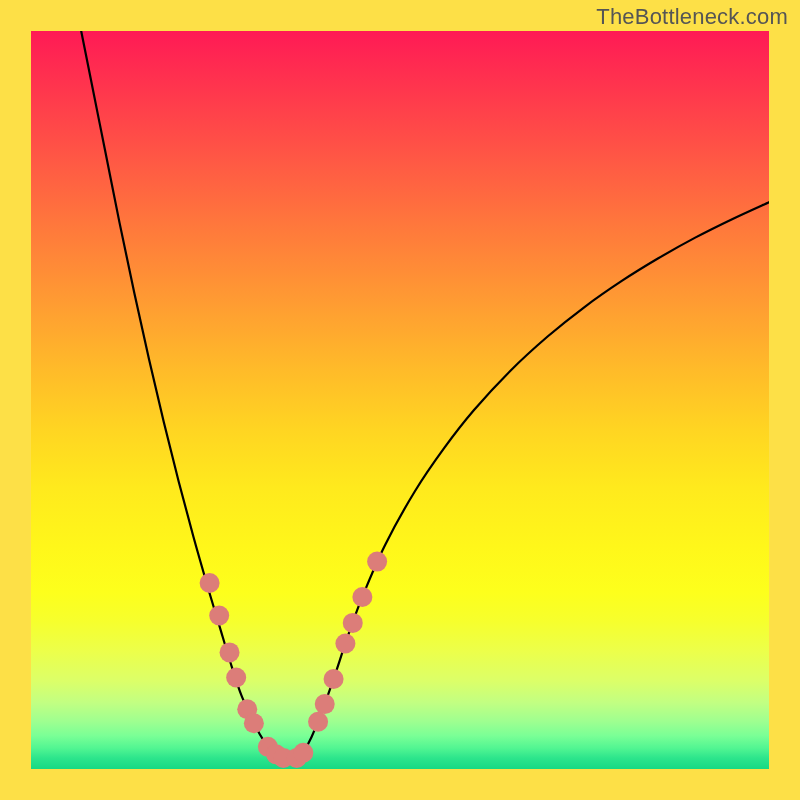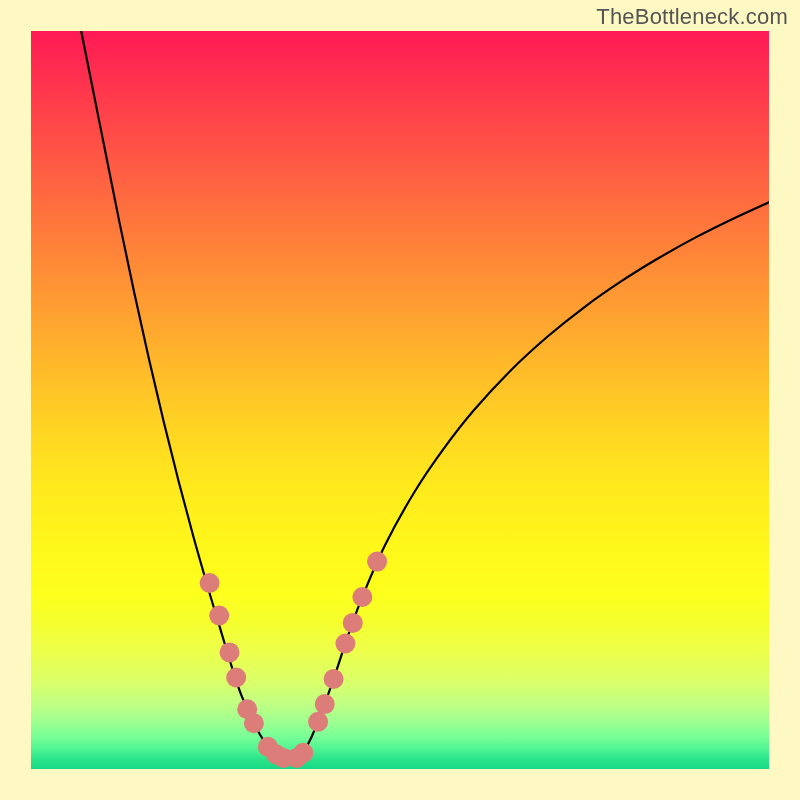--- a/index.html
+++ b/index.html
@@ -8,21 +8,21 @@
     width: 800px;
     height: 800px;
     overflow: hidden;
     background: #000;
     font-family: Arial, Helvetica, sans-serif;
   }
   .frame {
     position: relative;
     width: 800px;
     height: 800px;
-    background: #fef9c3;
+    background: #fde047;
   }
   .plot-area {
     position: absolute;
     left: 31px;
     top: 31px;
     width: 738px;
     height: 738px;
     overflow: hidden;
   }
   .gradient-bg {

